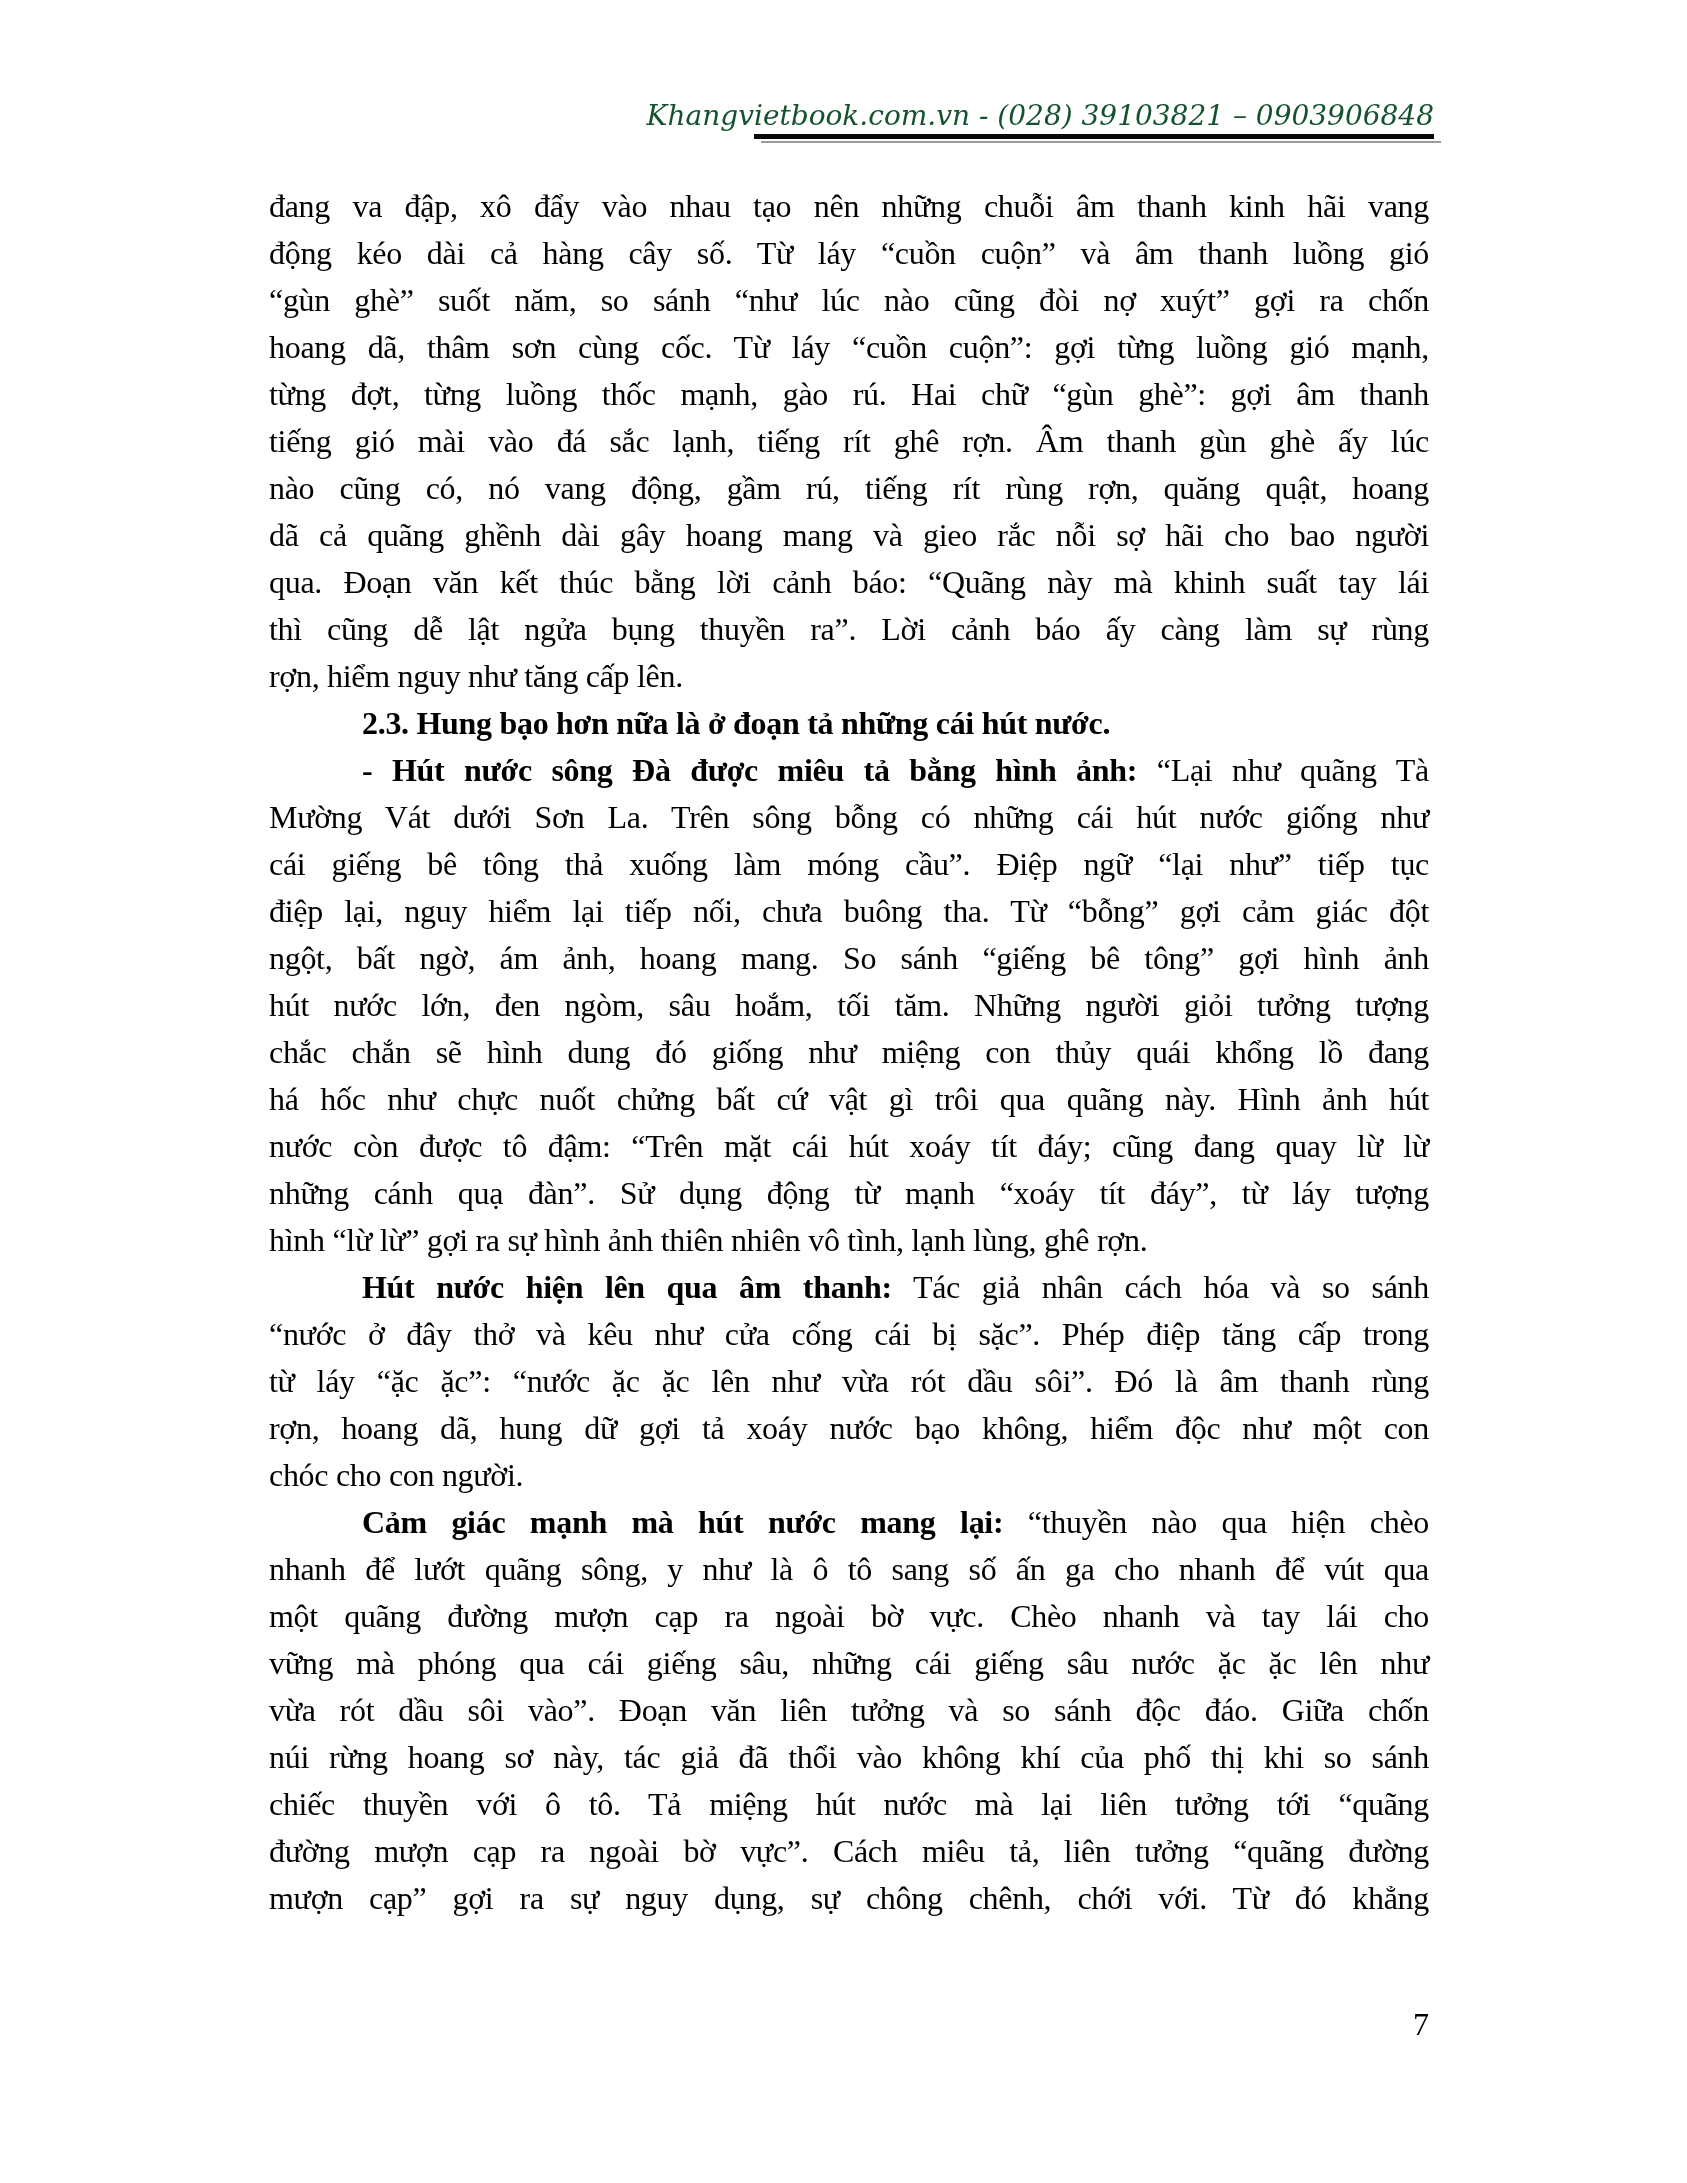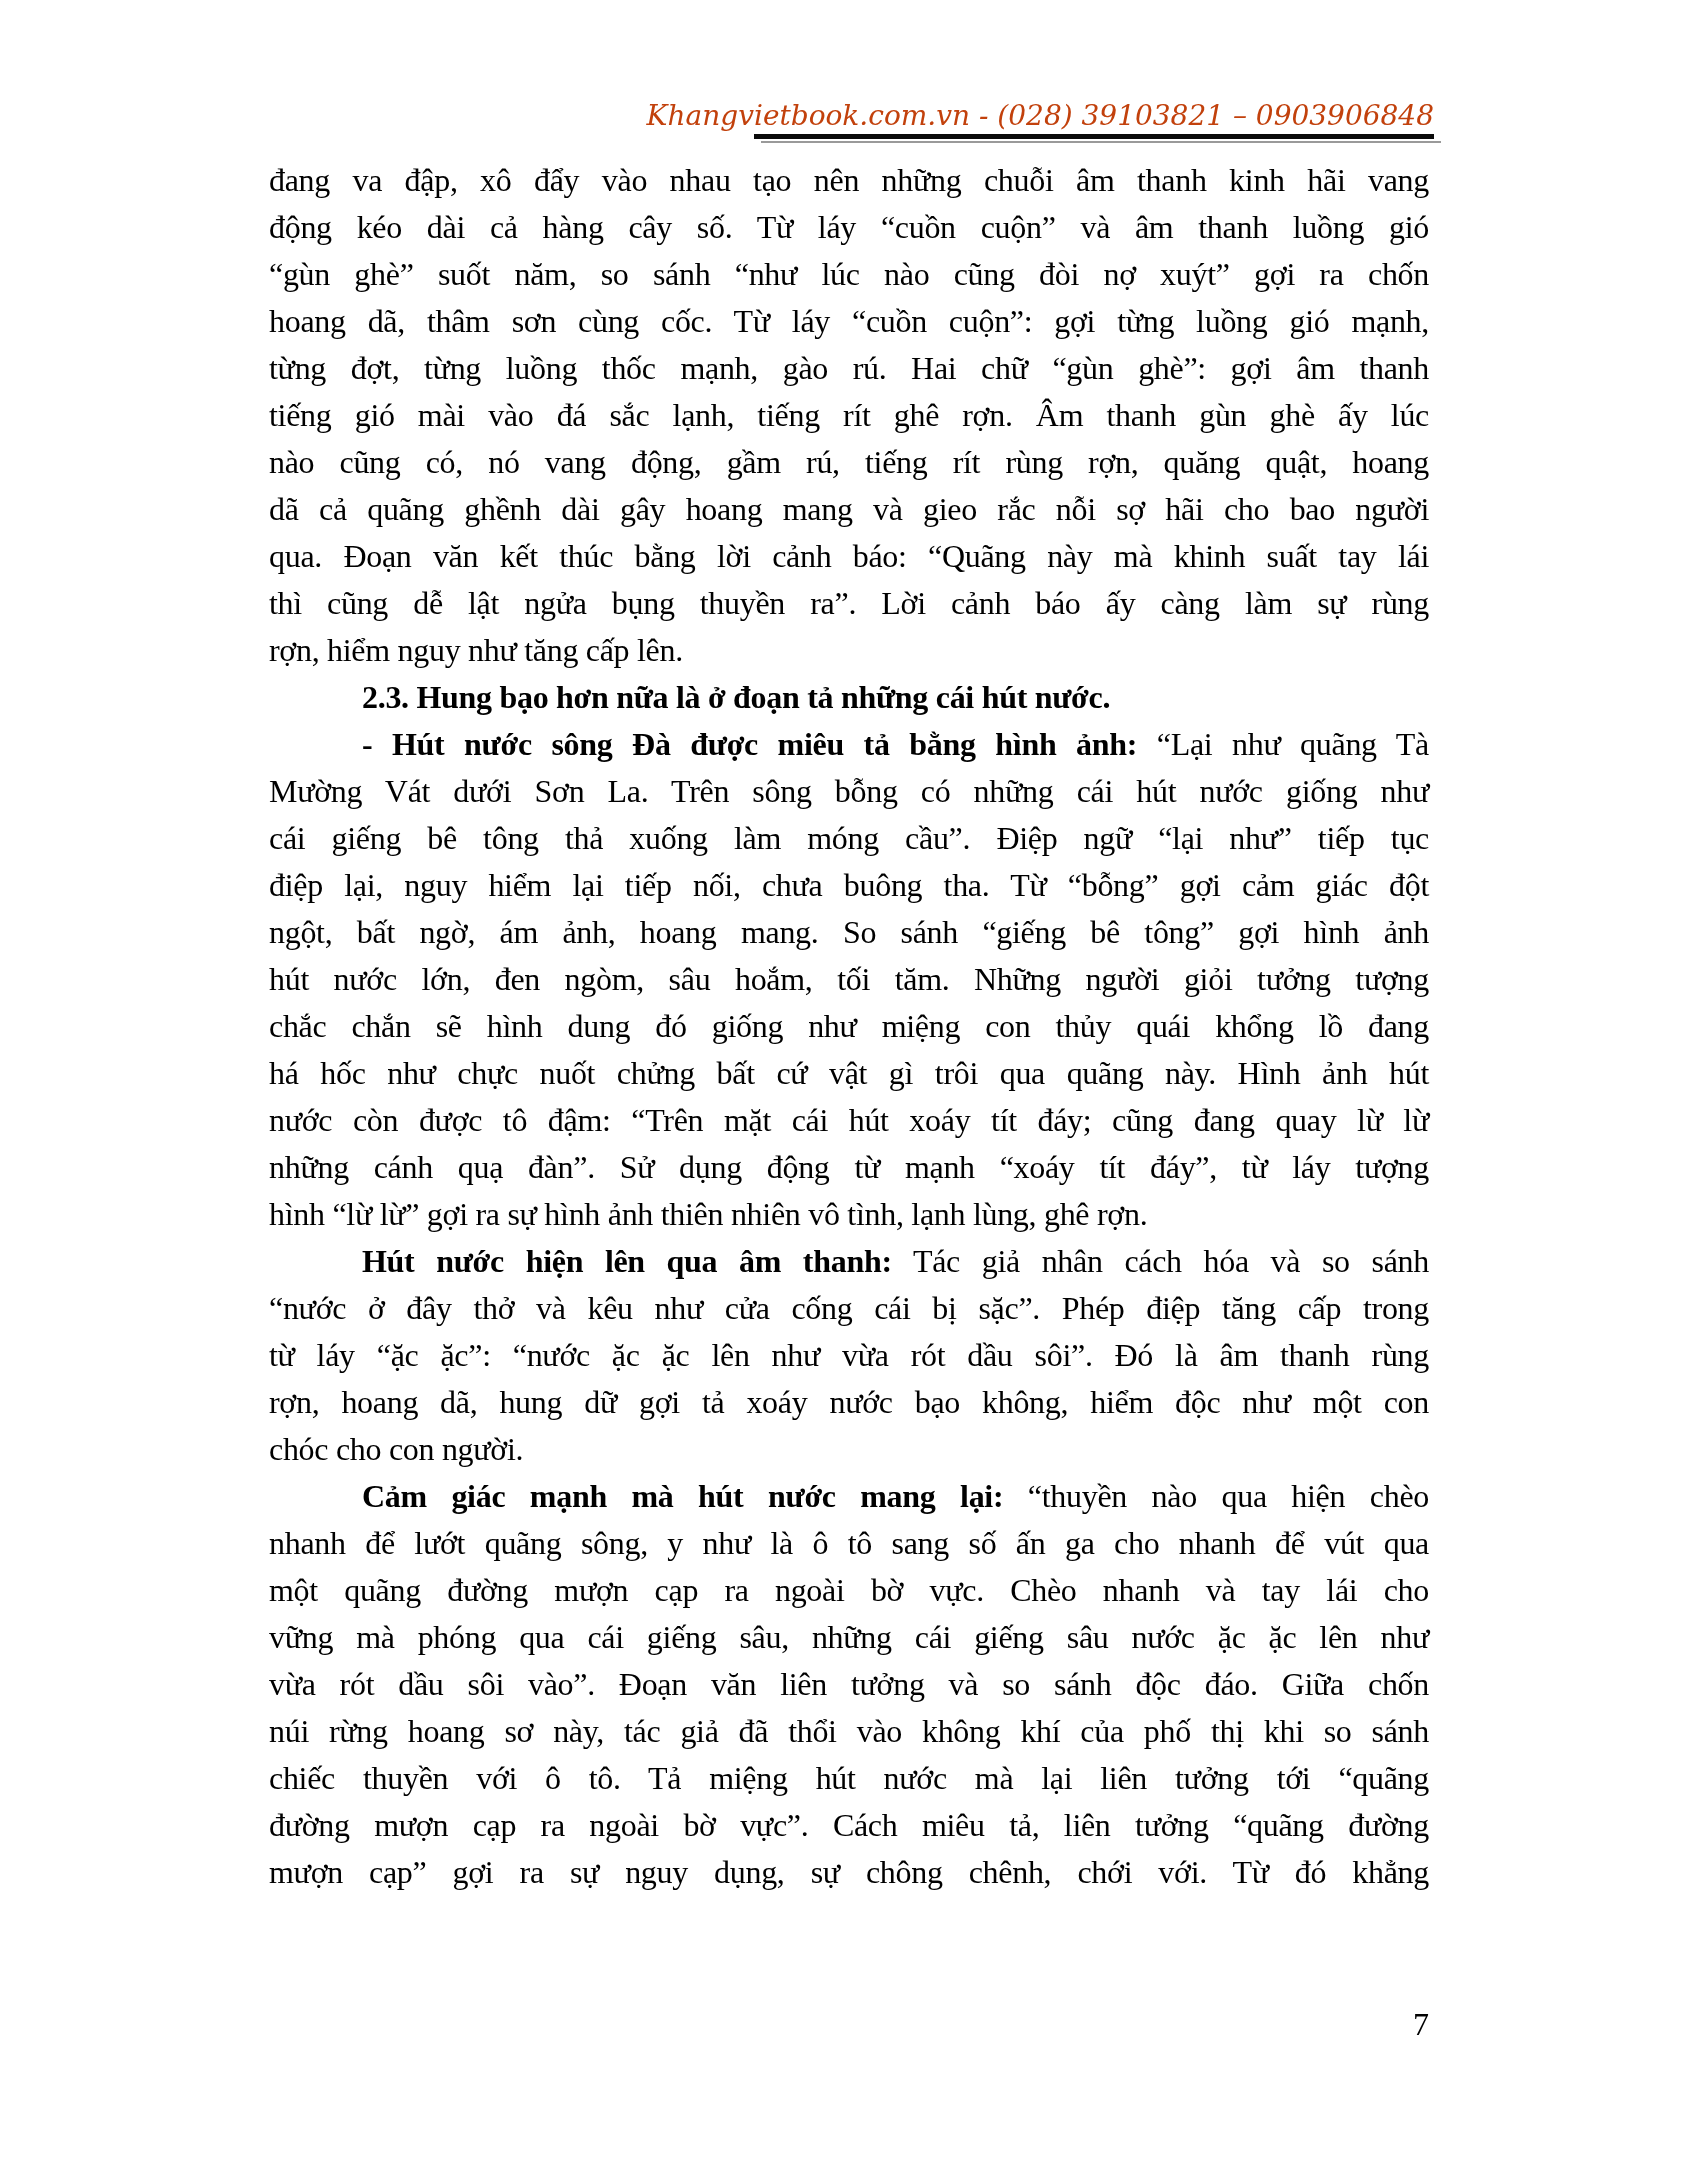--- a/index.html
+++ b/index.html
@@ -20,21 +20,21 @@
     right:253px;
     text-align:right;
     white-space:nowrap;
   }
   .header-text{
     font-family:"DejaVu Serif", serif;
     font-style:italic;
     font-size:28px;
     line-height:40px;
     letter-spacing:0px;
-    color:#c2410c;
+    color:#14532d;
   }
   .header-rule-main{
     position:absolute;
     left:754px;
     top:134px;
     width:680px;
     height:4.6px;
     background:#0a0a0a;
   }
   .header-rule-shadow{
@@ -42,21 +42,21 @@
     left:761px;
     top:141px;
     width:680px;
     height:2px;
     background:#9a9a9a;
   }
   
   .doc-body{
     position:absolute;
     left:269px;
-    top:157px;
+    top:183px;
     width:1160px;
   }
   .paragraph{margin:0;padding:0;}
   .line{
     height:47px;
     line-height:47px;
     font-size:32px;
     letter-spacing:-0.3px;
     text-align:justify;
     text-align-last:justify;

